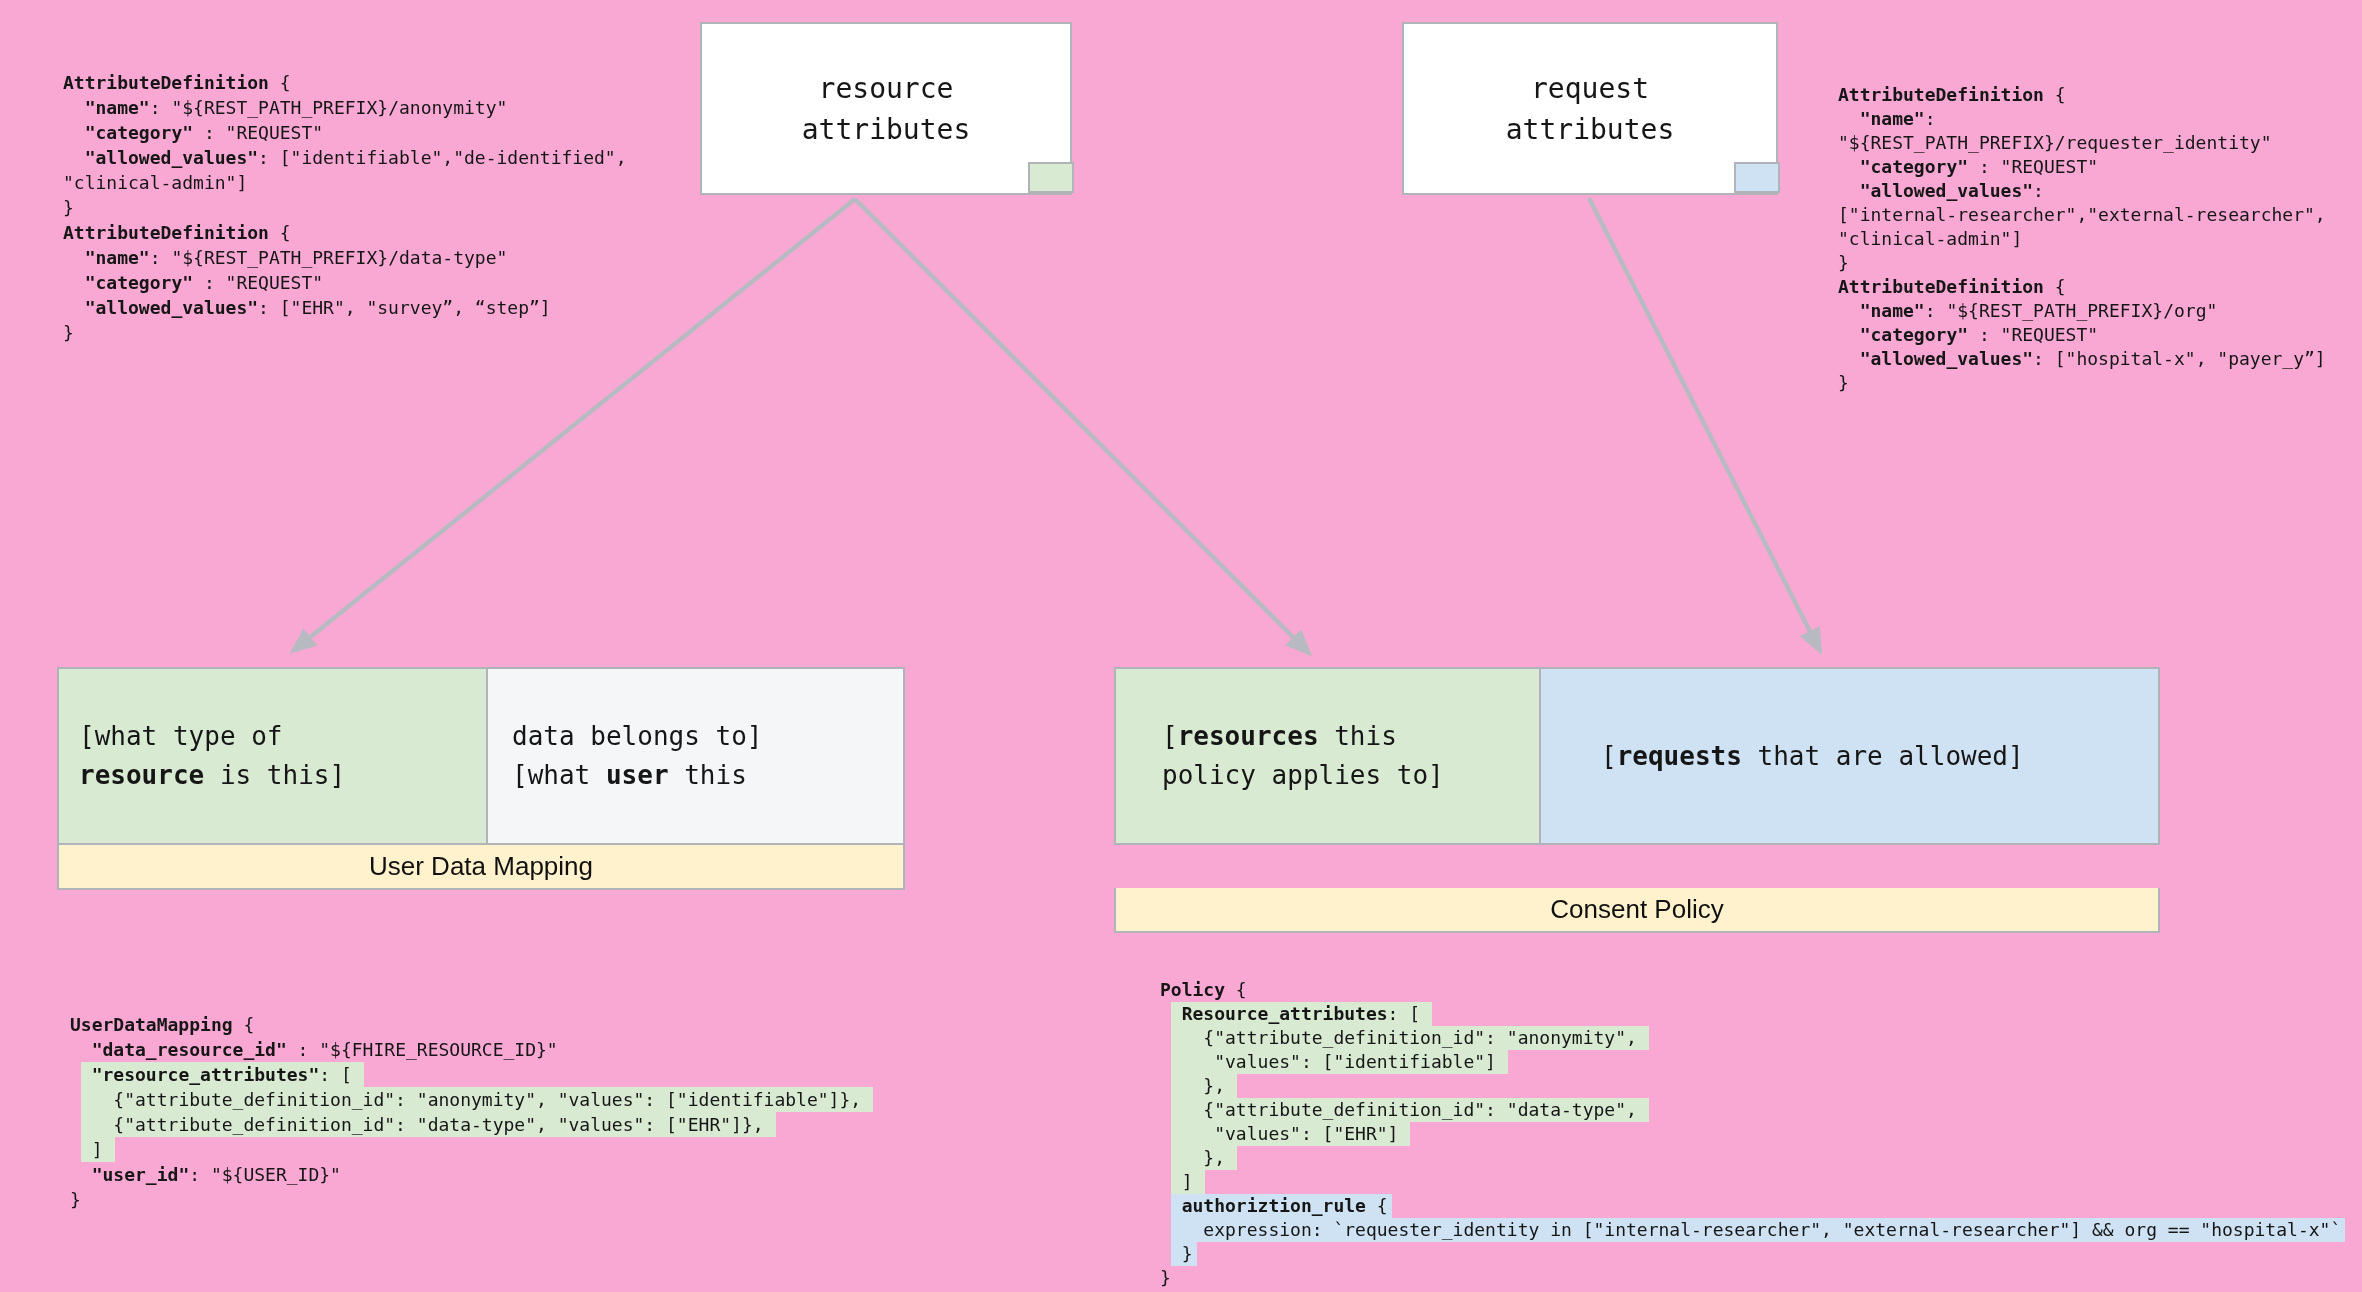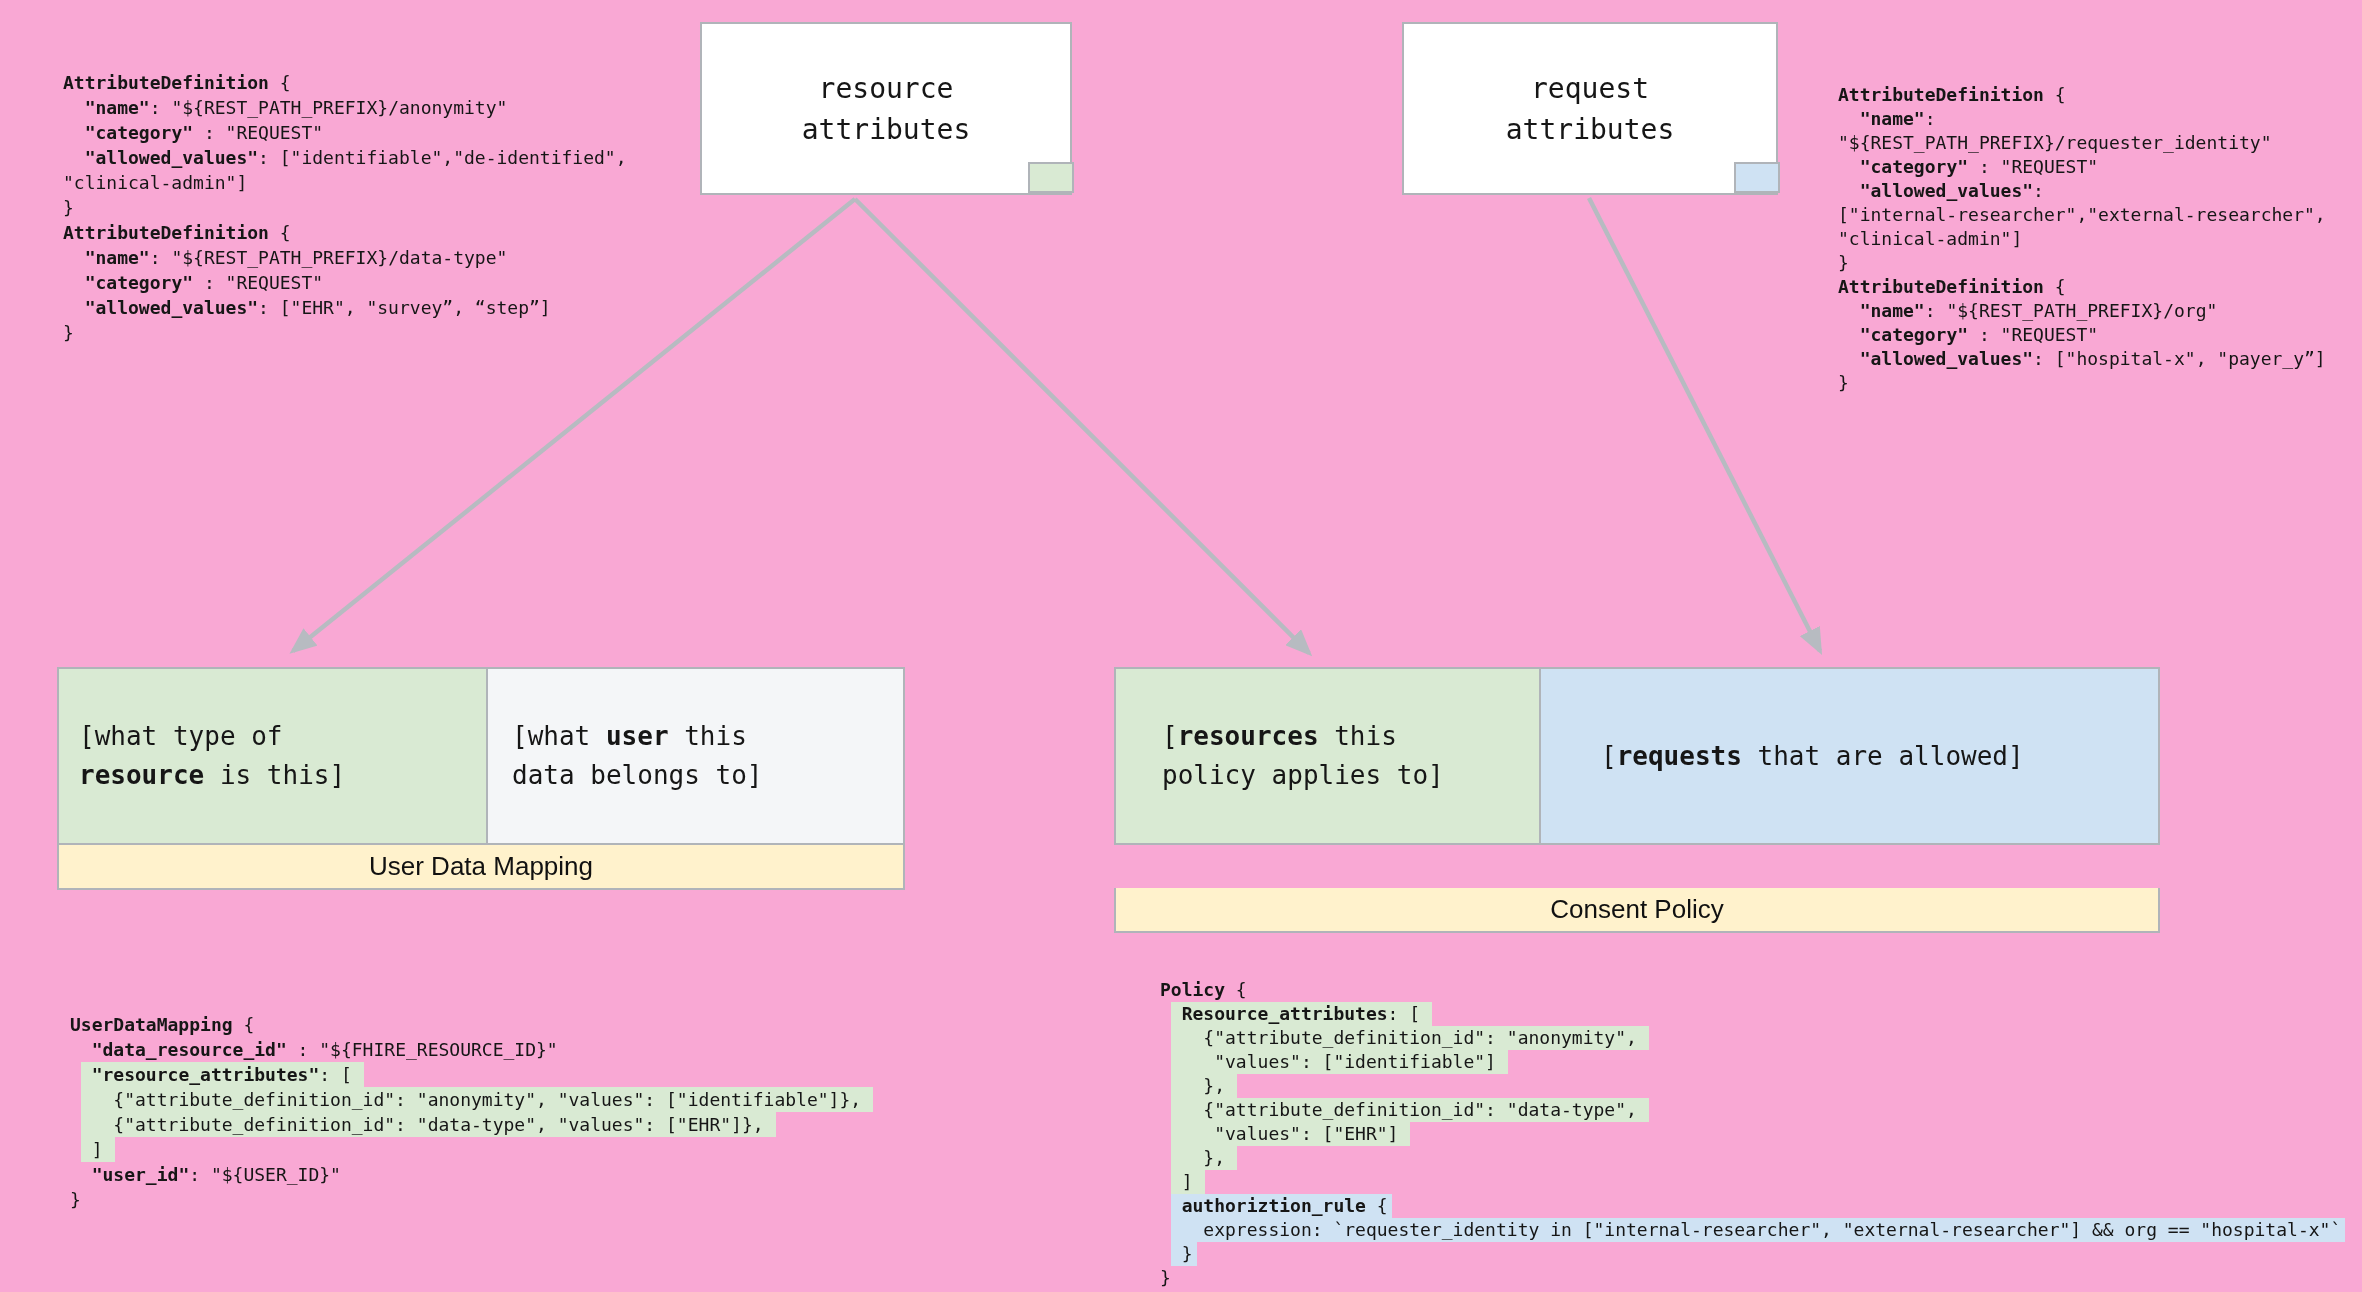--- a/index.html
+++ b/index.html
@@ -102,22 +102,22 @@
       <div class="code-line">}</div>
     </div>
 
   <div class="composite" style="left:57px; top:667px; width:848px;">
     <div class="cells">
       <div class="cell" style="width:431px; background:var(--green); padding-left:20px;">
           <div class="cell-line">[what type of</div>
           <div class="cell-line"><b>resource</b> is this]</div>
         </div>
       <div class="cell" style="width:417px; background:var(--lightcell); padding-left:24px;">
+          <div class="cell-line">data belongs to]</div>
           <div class="cell-line">[what <b>user</b> this</div>
-          <div class="cell-line">data belongs to]</div>
         </div>
     </div>
     <div class="banner">User Data Mapping</div>
   </div>
 
   <div class="composite" style="left:1114px; top:667px; width:1046px;gap:43px;">
     <div class="cells">
       <div class="cell" style="width:427px; background:var(--green); padding-left:46px;">
           <div class="cell-line">[<b>resources</b> this</div>
           <div class="cell-line">policy applies to]</div>

